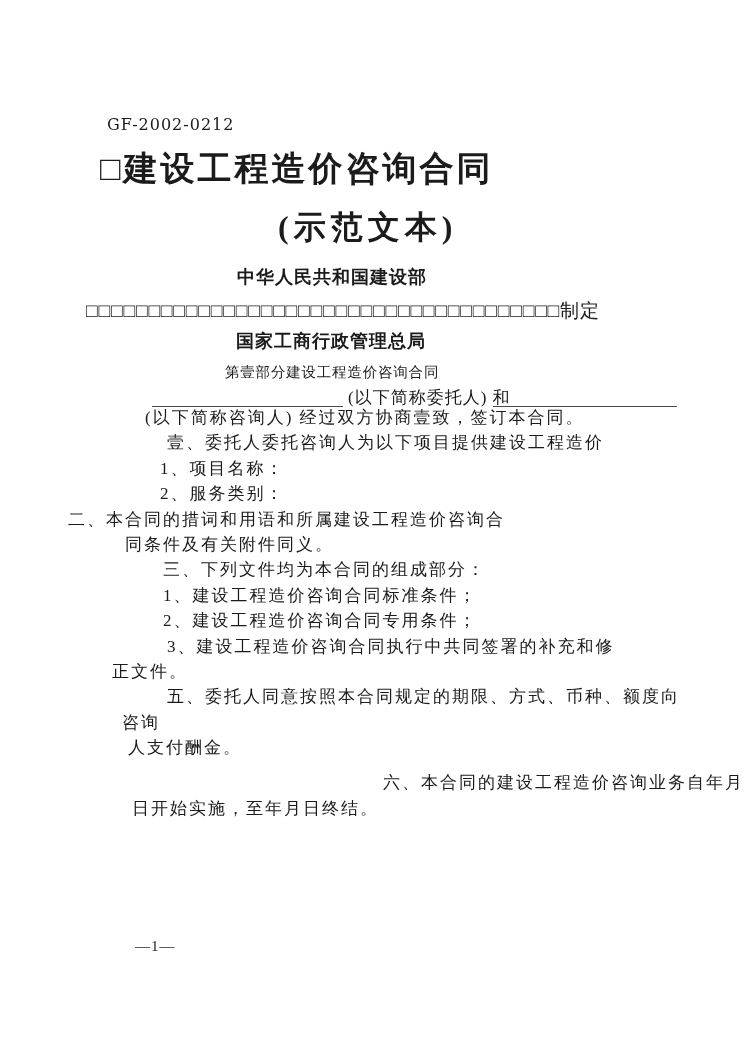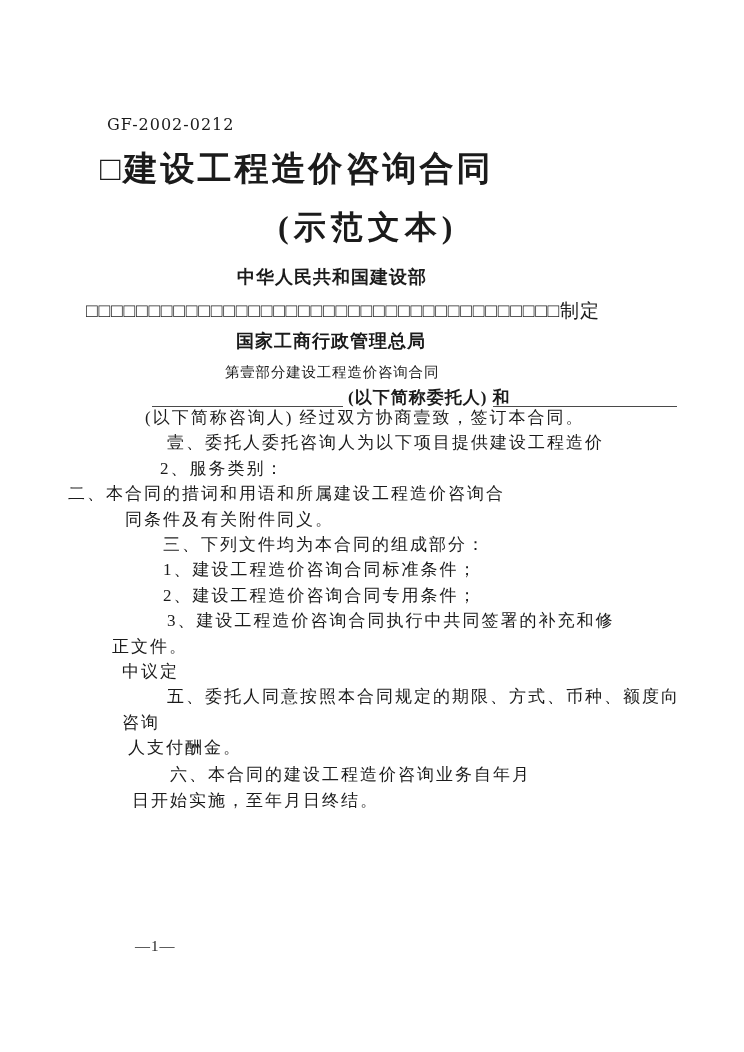--- a/index.html
+++ b/index.html
@@ -9,31 +9,31 @@
     color:#1b1b1b;overflow:hidden;
   }
   .abs{position:absolute;white-space:nowrap;}
   .doc-code{left:107px;top:115px;font-size:16px;letter-spacing:1px;font-family:"DejaVu Serif","Liberation Serif",serif;}
   .title1{left:100px;top:146px;font-size:34px;font-weight:bold;letter-spacing:3px;margin:0;}
   .title2{left:278px;top:206px;font-size:32px;font-weight:bold;letter-spacing:5px;}
   .issuer1{left:237px;top:265px;font-size:18px;font-weight:600;letter-spacing:1px;}
   .tofu-line{left:86px;top:298px;font-size:19px;letter-spacing:1px;}
   .issuer2{left:236px;top:329px;font-size:18px;font-weight:600;letter-spacing:1px;}
   .part-title{left:225px;top:363px;font-size:14.5px;letter-spacing:0.8px;}
-  .fill-row{left:0;top:386px;width:744px;height:24px;font-weight:bold;}
+  .fill-row{left:0;top:386px;width:744px;height:24px;}
   .blank{
     position:absolute;display:inline-block;height:20px;
     border-bottom:1.4px solid #4a4a4a;
   }
   .blank-1{left:152px;width:191px;}
   .blank-2{left:493px;width:184px;}
   .fill-label{position:absolute;left:348px;top:0;font-size:17px;letter-spacing:1px;}
   .body-block{left:0;top:405px;width:744px;}
   .bl{height:25.4px;line-height:25.4px;font-size:17px;letter-spacing:2px;white-space:nowrap;}
-  .bl.gap{margin-top:2px;}
+  .bl.gap{margin-top:10px;text-align:right;}
   .pagenum{left:135px;top:938px;font-size:15px;letter-spacing:1px;}
 </style>
 </head>
 <body>
 
 <div>
 
   <div class="abs doc-code">GF-2002-0212</div>
 
   <h1 class="abs title1">□建设工程造价咨询合同</h1>
@@ -47,29 +47,29 @@
 
   <div class="abs fill-row">
     <span class="blank blank-1"></span>
     <span class="fill-label">(以下简称委托人) 和</span>
     <span class="blank blank-2"></span>
   </div>
 
   <div class="abs body-block">
     <div class="bl" style="margin-left:145px">(以下简称咨询人) 经过双方协商壹致，签订本合同。</div>
     <div class="bl" style="margin-left:167px">壹、委托人委托咨询人为以下项目提供建设工程造价</div>
+    <div class="bl" style="margin-left:160px">1、项目名称：</div>
     <div class="bl" style="margin-left:160px">2、服务类别：</div>
     <div class="bl" style="margin-left:68px">二、本合同的措词和用语和所属建设工程造价咨询合</div>
     <div class="bl" style="margin-left:125px">同条件及有关附件同义。</div>
     <div class="bl" style="margin-left:163px">三、下列文件均为本合同的组成部分：</div>
     <div class="bl" style="margin-left:163px">1、建设工程造价咨询合同标准条件；</div>
     <div class="bl" style="margin-left:163px">2、建设工程造价咨询合同专用条件；</div>
     <div class="bl" style="margin-left:167px">3、建设工程造价咨询合同执行中共同签署的补充和修</div>
     <div class="bl" style="margin-left:112px">正文件。</div>
-    <div class="bl" style="margin-left:122px">中议定</div>
     <div class="bl" style="margin-left:167px">五、委托人同意按照本合同规定的期限、方式、币种、额度向</div>
     <div class="bl" style="margin-left:122px">咨询</div>
     <div class="bl" style="margin-left:128px">人支付酬金。</div>
     <div class="bl gap" style="margin-left:170px">六、本合同的建设工程造价咨询业务自年月</div>
     <div class="bl" style="margin-left:132px">日开始实施，至年月日终结。</div>
   </div>
 
   <div class="abs pagenum">—1—</div>
 
 </div>

